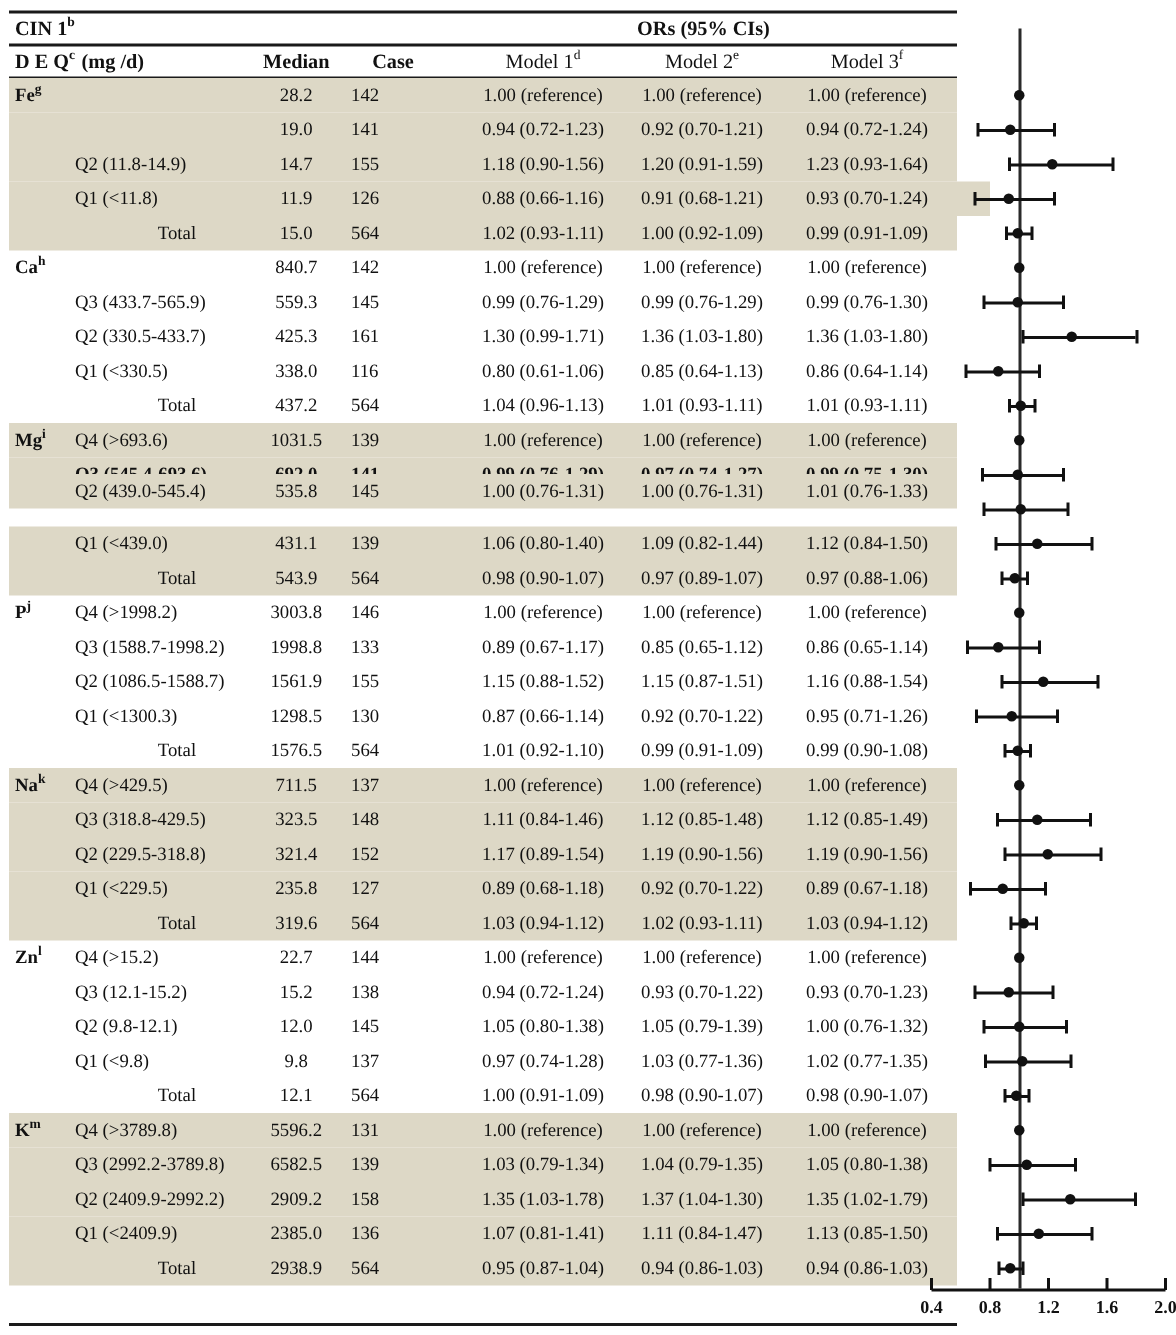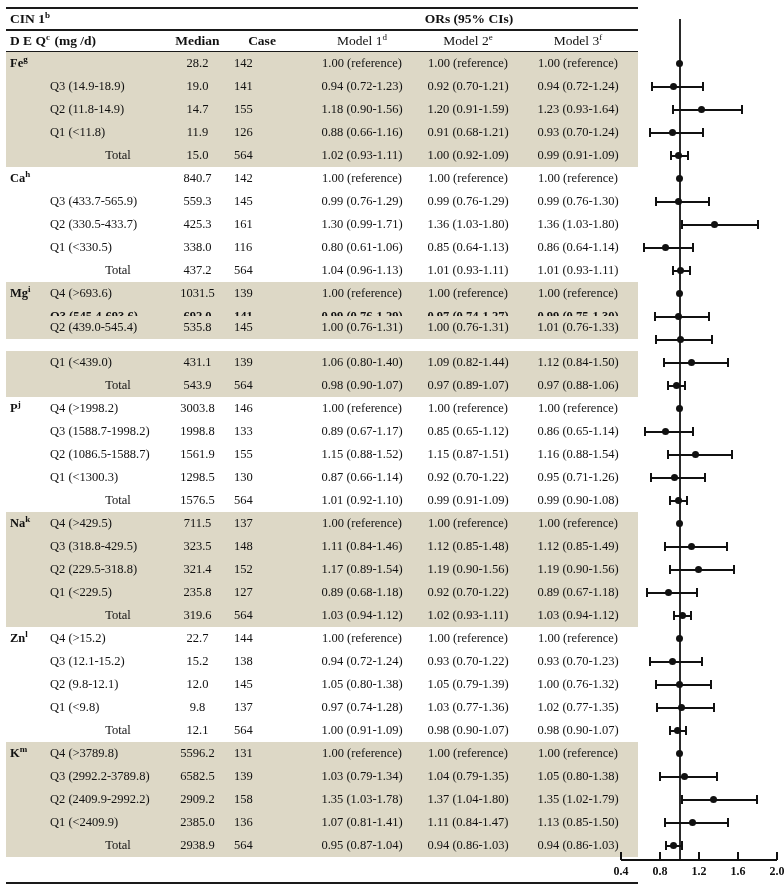--- a/index.html
+++ b/index.html
@@ -69,36 +69,35 @@
   <div id="rows">
       <div class="row shaded" style="top:52px;">
         <span class="cell c-min"><span>Fe</span><sup>g</sup></span>
         <span class="cell c-med">28.2</span>
         <span class="cell c-case">142</span>
         <span class="cell c-m1">1.00 (reference)</span>
         <span class="cell c-m2">1.00 (reference)</span>
         <span class="cell c-m3">1.00 (reference)</span>
       </div>
       <div class="row shaded" style="top:75px;">
-        <span class="cell c-q">Q3 (14.9-18.9)</span>
         <span class="cell c-med">19.0</span>
         <span class="cell c-case">141</span>
         <span class="cell c-m1">0.94 (0.72-1.23)</span>
         <span class="cell c-m2">0.92 (0.70-1.21)</span>
         <span class="cell c-m3">0.94 (0.72-1.24)</span>
       </div>
       <div class="row shaded" style="top:98px;">
         <span class="cell c-q">Q2 (11.8-14.9)</span>
         <span class="cell c-med">14.7</span>
         <span class="cell c-case">155</span>
         <span class="cell c-m1">1.18 (0.90-1.56)</span>
         <span class="cell c-m2">1.20 (0.91-1.59)</span>
         <span class="cell c-m3">1.23 (0.93-1.64)</span>
       </div>
-      <div class="row shaded" style="top:121px;">
+      <div class="row shaded" style="top:121px;padding-left:22px;">
         <span class="cell c-q">Q1 (&lt;11.8)</span>
         <span class="cell c-med">11.9</span>
         <span class="cell c-case">126</span>
         <span class="cell c-m1">0.88 (0.66-1.16)</span>
         <span class="cell c-m2">0.91 (0.68-1.21)</span>
         <span class="cell c-m3">0.93 (0.70-1.24)</span>
       </div>
       <div class="row shaded" style="top:144px;">
         <span class="cell c-q tot">Total</span>
         <span class="cell c-med">15.0</span>
@@ -326,21 +325,21 @@
         <span class="cell c-case">139</span>
         <span class="cell c-m1">1.03 (0.79-1.34)</span>
         <span class="cell c-m2">1.04 (0.79-1.35)</span>
         <span class="cell c-m3">1.05 (0.80-1.38)</span>
       </div>
       <div class="row shaded" style="top:788px;">
         <span class="cell c-q">Q2 (2409.9-2992.2)</span>
         <span class="cell c-med">2909.2</span>
         <span class="cell c-case">158</span>
         <span class="cell c-m1">1.35 (1.03-1.78)</span>
-        <span class="cell c-m2">1.37 (1.04-1.80)</span>
+        <span class="cell c-m2">1.37 (1.04-1.30)</span>
         <span class="cell c-m3">1.35 (1.02-1.79)</span>
       </div>
       <div class="row shaded" style="top:811px;">
         <span class="cell c-q">Q1 (&lt;2409.9)</span>
         <span class="cell c-med">2385.0</span>
         <span class="cell c-case">136</span>
         <span class="cell c-m1">1.07 (0.81-1.41)</span>
         <span class="cell c-m2">1.11 (0.84-1.47)</span>
         <span class="cell c-m3">1.13 (0.85-1.50)</span>
       </div>

